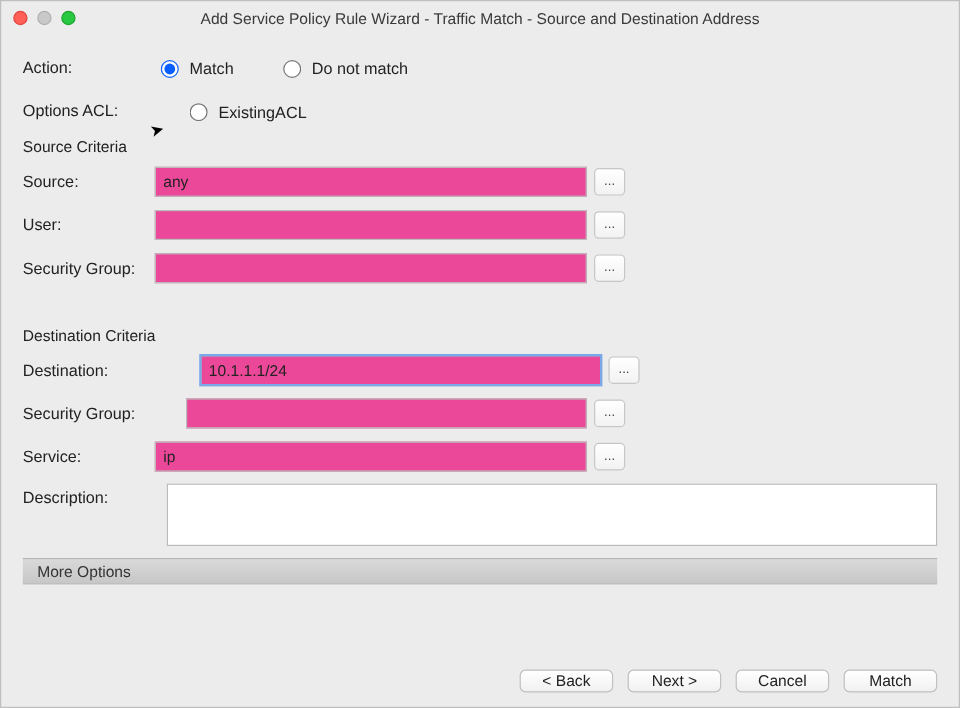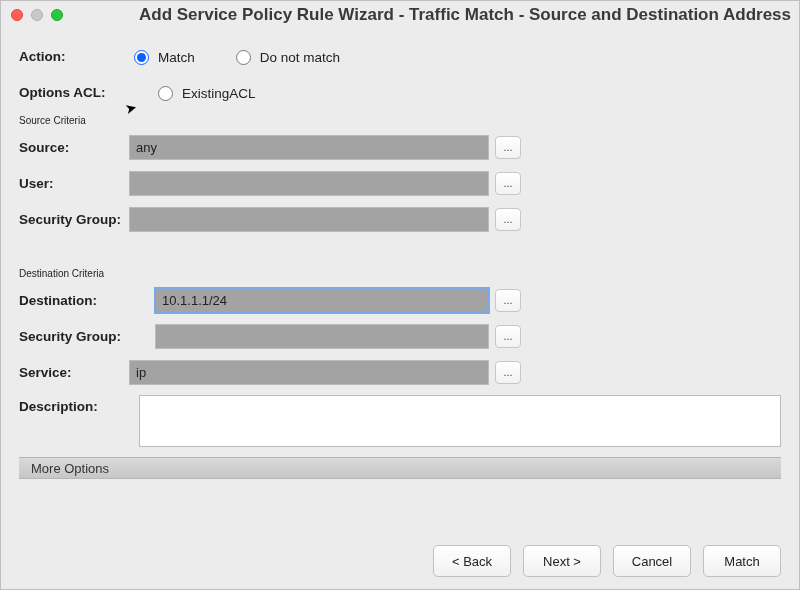--- a/index.html
+++ b/index.html
@@ -35,66 +35,65 @@
     position: absolute;
     left: 10px;
     top: 8px;
   }
   .tl { width: 12px; height: 12px; border-radius: 50%; }
   .tl.red { background: #ff5f57; border:1px solid #e24640;}
   .tl.yellow { background: #c9c9c9; border:1px solid #b0b0b0;}
   .tl.green { background: #28c840; border:1px solid #1fa531;}
   .title {
     flex: 1;
-    text-align: right;
-    font-weight: 700;
-    font-size: 17px;
+    text-align: center;
+    font-weight: 400;
+    font-size: 13px;
     color: #3a3a3a;
   }
   .content {
     padding: 14px 18px 0 18px;
   }
   .row {
     display: flex;
     align-items: center;
     margin-bottom: 10px;
     min-height: 26px;
   }
   .label {
     width: 110px;
     text-align: left;
     padding-right: 6px;
     color: #222;
-    font-weight: bold;
   }
   .radio-wrap {
     display: flex;
     align-items: flex-end;
     gap: 6px;
     margin-right: 36px;
   }
   input[type="radio"] {
     width: 15px; height: 15px;
     accent-color: #0a60ff;
   }
   .group-header {
-    font-size: 10px;
+    font-size: 13px;
     color: #222;
     margin: 8px 0 8px 0;
   }
   .field {
     display: flex;
     align-items: center;
     gap: 6px;
   }
   .text-input {
     width: 360px;
     height: 25px;
     border: 1px solid #bbb;
-    background: #a3a3a3;
+    background: #ec4899;
     padding: 2px 6px;
     font-size: 13px;
     color: #222;
   }
   .text-input.focused {
     outline: 2px solid #7aa9e8;
     outline-offset: -1px;
   }
   .dots-btn {
     width: 26px;
@@ -132,21 +131,21 @@
   }
   .footer {
     position: absolute;
     bottom: 12px;
     right: 18px;
     display: flex;
     gap: 12px;
   }
   .btn {
     min-width: 78px;
-    height: 32px;
+    height: 19px;
     border: 1px solid #c0c0c0;
     background: linear-gradient(#ffffff,#f1f1f1);
     border-radius: 5px;
     font-size: 13px;
     color:#222;
     cursor:pointer;
     padding: 0 12px;
   }
   .section-gap { height: 18px; }
   .cursor {
@@ -220,21 +219,21 @@
         <button class="dots-btn">...</button>
       </div>
     </div>
 
     <div class="section-gap"></div>
 
     <div class="group-header">Destination Criteria</div>
 
     <div class="row">
       <div class="label">Destination:</div>
-      <div class="field" style="margin-left:26px">
+      <div class="field" style="margin-left:38px">
         <input class="text-input focused" style="width: 334px;" value="10.1.1.1/24">
         <button class="dots-btn">...</button>
       </div>
     </div>
 
     <div class="row">
       <div class="label">Security Group:</div>
       <div class="field" style="margin-left:26px">
         <input class="text-input" style="width: 334px;" value="">
         <button class="dots-btn">...</button>

